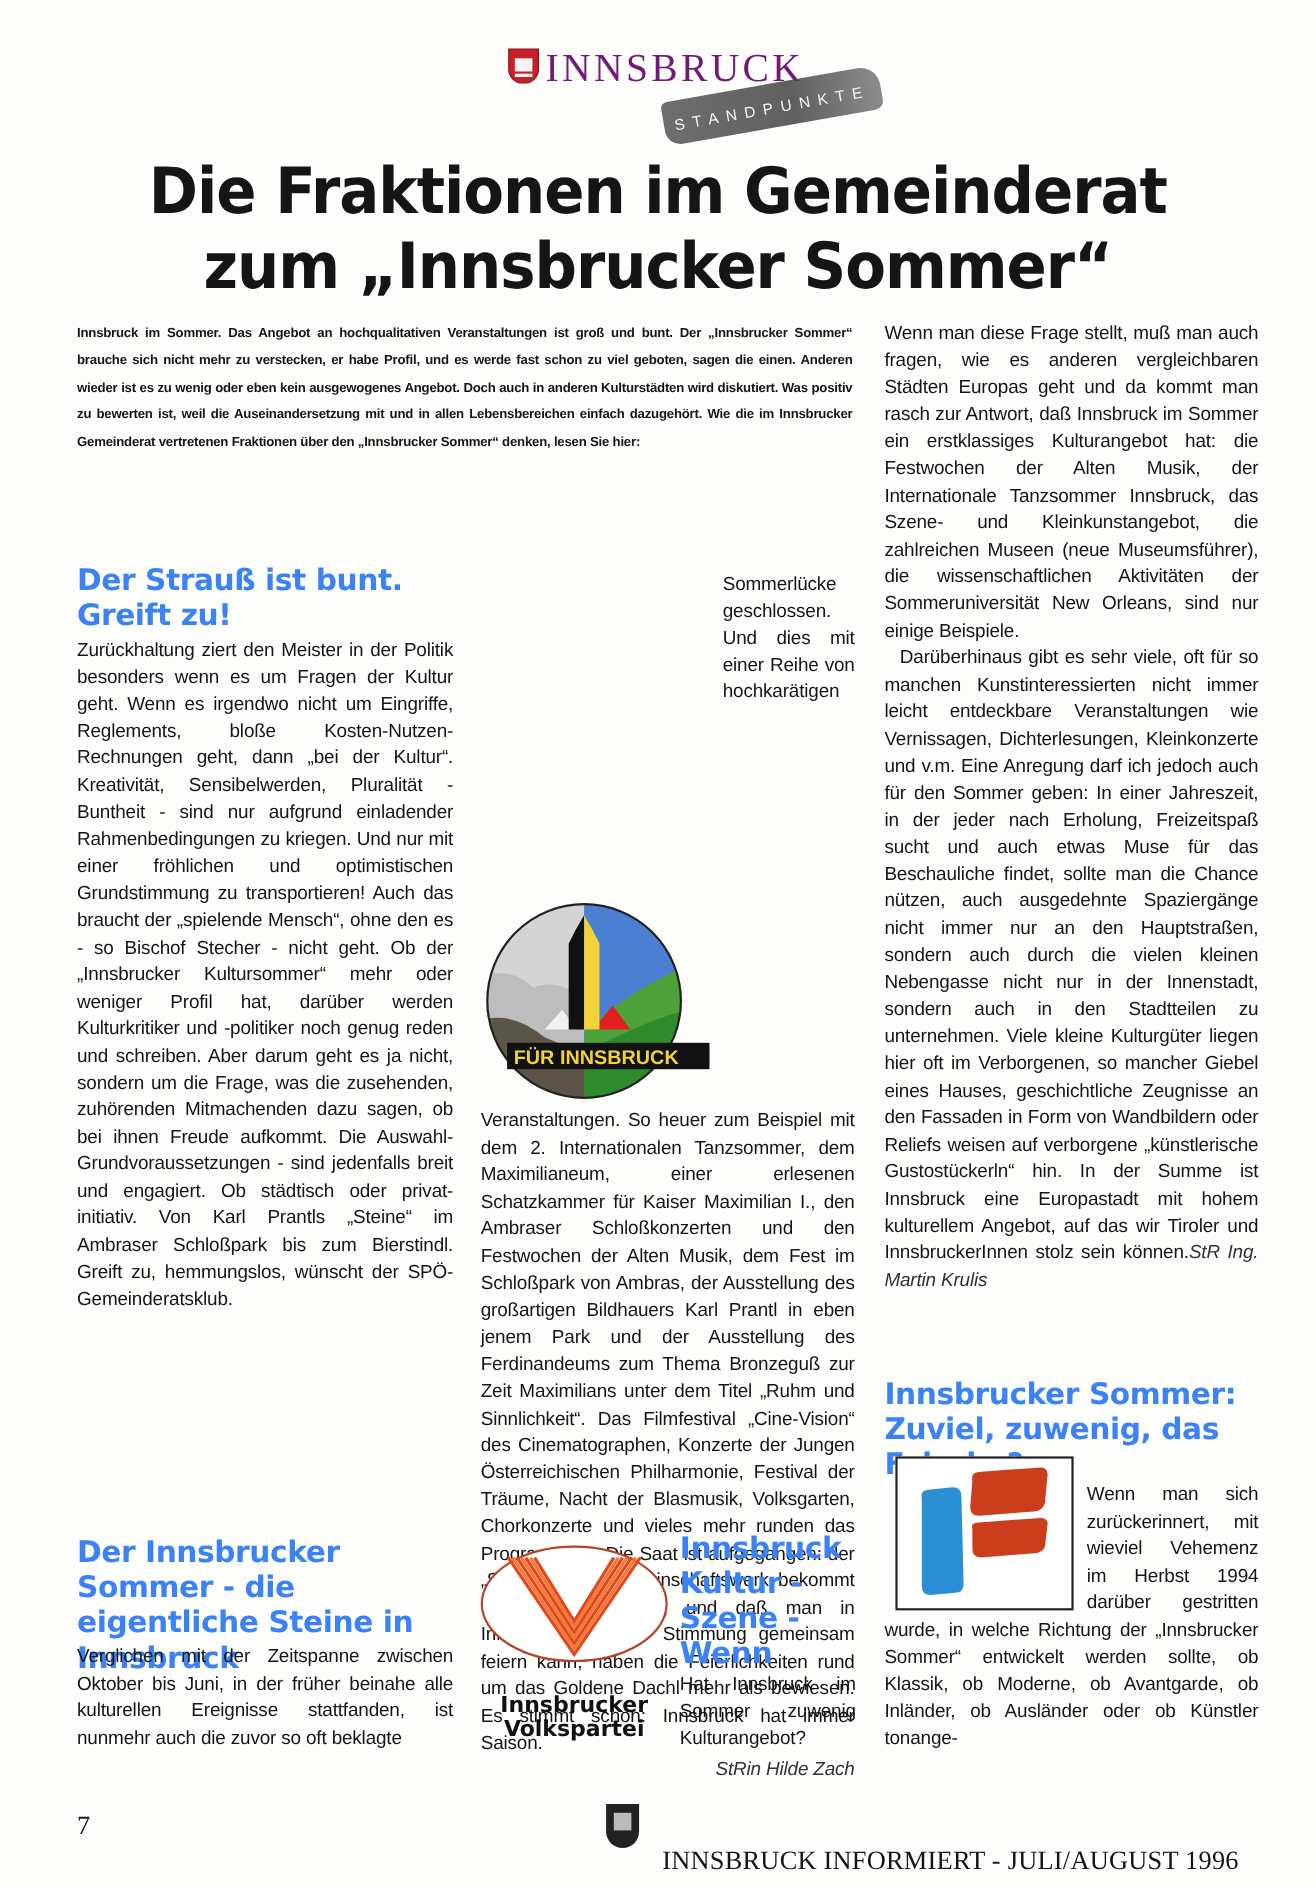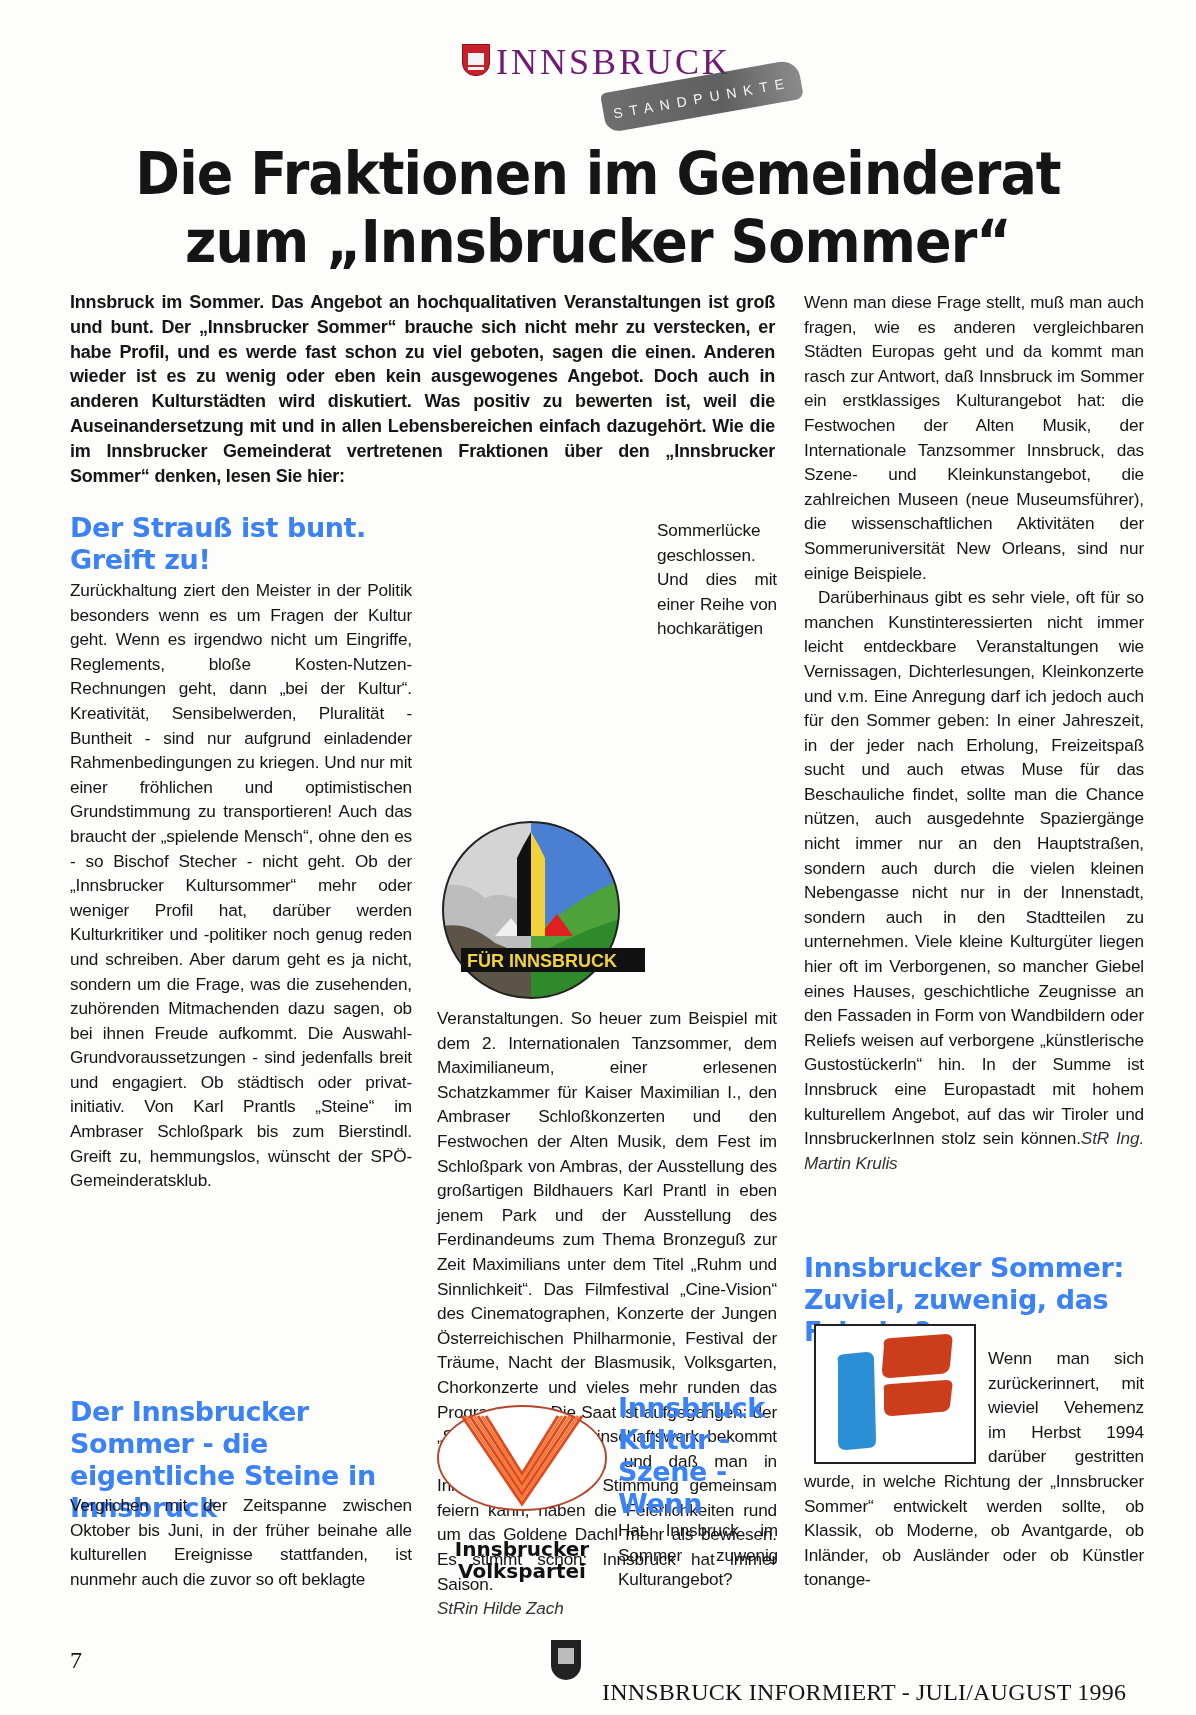--- a/index.html
+++ b/index.html
@@ -14,21 +14,21 @@
   #crest::before { content: ""; position: absolute; left: 5px; top: 8px; width: 16px; height: 12px; background: #f3f3f3; }
   #crest::after { content: ""; position: absolute; left: 5px; top: 22px; width: 16px; height: 3px; background: #f3f3f3; }
   #mast-title { left: 34px; top: 0px; font-family: "Liberation Serif", serif; font-size: 36px; color: #701a75; letter-spacing: 3px; line-height: 48px; }
   #mast-stroke { left: 140px; top: 38px; width: 200px; height: 40px; background: linear-gradient(90deg, #555 0%, #444 60%, #777 100%); transform: rotate(-10deg); border-radius: 6px 18px 8px 14px; opacity: 0.85; }
   #mast-sub { left: 140px; top: 52px; width: 200px; transform: rotate(-10deg); color: #f4f4f4; font-size: 14px; letter-spacing: 7px; text-align: center; }
 
   
   #headline { left: 60px; top: 140px; width: 1076px; text-align: center; font-family: "DejaVu Sans", sans-serif; font-weight: bold; font-size: 58px; line-height: 68px; letter-spacing: -1px; transform: scaleX(0.93); transform-origin: center; }
 
   
-  #intro { left: 70px; top: 290px; width: 705px; font-size: 18px; line-height: 24.8px; text-align: justify; font-weight: 600; letter-spacing: -0.2px; }
+  #intro { left: 70px; top: 290px; width: 705px; font-size: 12px; line-height: 24.8px; text-align: justify; font-weight: 600; letter-spacing: -0.2px; }
 
   .col { font-size: 17.2px; line-height: 24.6px; text-align: justify; letter-spacing: -0.15px; }
   .head { font-family: "DejaVu Sans", sans-serif; font-weight: bold; font-size: 27px; line-height: 32px; letter-spacing: -0.4px; color: #3b82f6; }
   .sig { font-style: italic; color: #333; }
 
   
   #col1-head { left: 70px; top: 512px; width: 350px; }
   #col1-body { left: 70px; top: 578px; width: 342px; }
   #spo-logo { float: left; width: 200px; height: 124px; margin: 0 10px 4px 0; position: relative; }
   #col2-head { left: 70px; top: 1396px; width: 350px; }
@@ -72,21 +72,21 @@
 <div id="col1-head" class="abs head">Der Strauß ist bunt. Greift zu!</div>
 <div id="col1-body" class="abs col">
   <span>Zurückhaltung ziert den Meister in der Politik besonders wenn es um Fragen der Kultur geht. Wenn es irgendwo nicht um Eingriffe, Reglements, bloße Kosten-Nutzen-Rechnungen geht, dann „bei der Kultur“. Kreativität, Sensibelwerden, Pluralität - Buntheit - sind nur aufgrund einladender Rahmenbedingungen zu kriegen. Und nur mit einer fröhlichen und optimistischen Grundstimmung zu transportieren! Auch das braucht der „spielende Mensch“, ohne den es - so Bischof Stecher - nicht geht. Ob der „Innsbrucker Kultursommer“ mehr oder weniger Profil hat, darüber werden Kulturkritiker und -politiker noch genug reden und schreiben. Aber darum geht es ja nicht, sondern um die Frage, was die zusehenden, zuhörenden Mitmachenden dazu sagen, ob bei ihnen Freude aufkommt. Die Auswahl-Grundvoraussetzungen - sind jedenfalls breit und engagiert. Ob städtisch oder privat-initiativ. Von Karl Prantls „Steine“ im Ambraser Schloßpark bis zum Bierstindl. Greift zu, hemmungslos, wünscht der SPÖ-Gemeinderatsklub.</span>
 </div>
 
 <div id="col2-head" class="abs head">Der Innsbrucker Sommer - die eigentliche Steine in Innsbruck</div>
 <div id="col2-body" class="abs col">Verglichen mit der Zeitspanne zwischen Oktober bis Juni, in der früher beinahe alle kulturellen Ereignisse stattfanden, ist nunmehr auch die zuvor so oft beklagte</div>
 
 <div id="col3-body" class="abs col">
   <span>Sommerlücke geschlossen. Und dies mit einer Reihe von hochkarätigen Veranstaltungen. So heuer zum Beispiel mit dem 2. Internationalen Tanzsommer, dem Maximilianeum, einer erlesenen Schatzkammer für Kaiser Maximilian I., den Ambraser Schloßkonzerten und den Festwochen der Alten Musik, dem Fest im Schloßpark von Ambras, der Ausstellung des großartigen Bildhauers Karl Prantl in eben jenem Park und der Ausstellung des Ferdinandeums zum Thema Bronzeguß zur Zeit Maximilians unter dem Titel „Ruhm und Sinnlichkeit“. Das Filmfestival „Cine-Vision“ des Cinematographen, Konzerte der Jungen Österreichischen Philharmonie, Festival der Träume, Nacht der Blasmusik, Volksgarten, Chorkonzerte und vieles mehr runden das Programm ab. Die Saat ist aufgegangen: der „Sommer“ als Gemeinschaftswerk bekommt Profil und Dynamik, und daß man in Innsbruck in bester Stimmung gemeinsam feiern kann, haben die Feierlichkeiten rund um das Goldene Dachl mehr als bewiesen. Es stimmt schon: Innsbruck hat immer Saison.</span>
-  <div style="text-align:left" class="sig">StRin Hilde Zach</div>
+  <div style="text-align:right" class="sig">StRin Hilde Zach</div>
 </div>
 
 <div class="abs" style="left:435px; top:818px; width:212px; height:182px;">
   <svg width="212" height="182" viewBox="0 0 212 182">
     <defs>
         <clipPath id="circ">
           <circle cx="96" cy="92" r="88"></circle>
         </clipPath>
       </defs>
     <g clip-path="url(#circ)">

